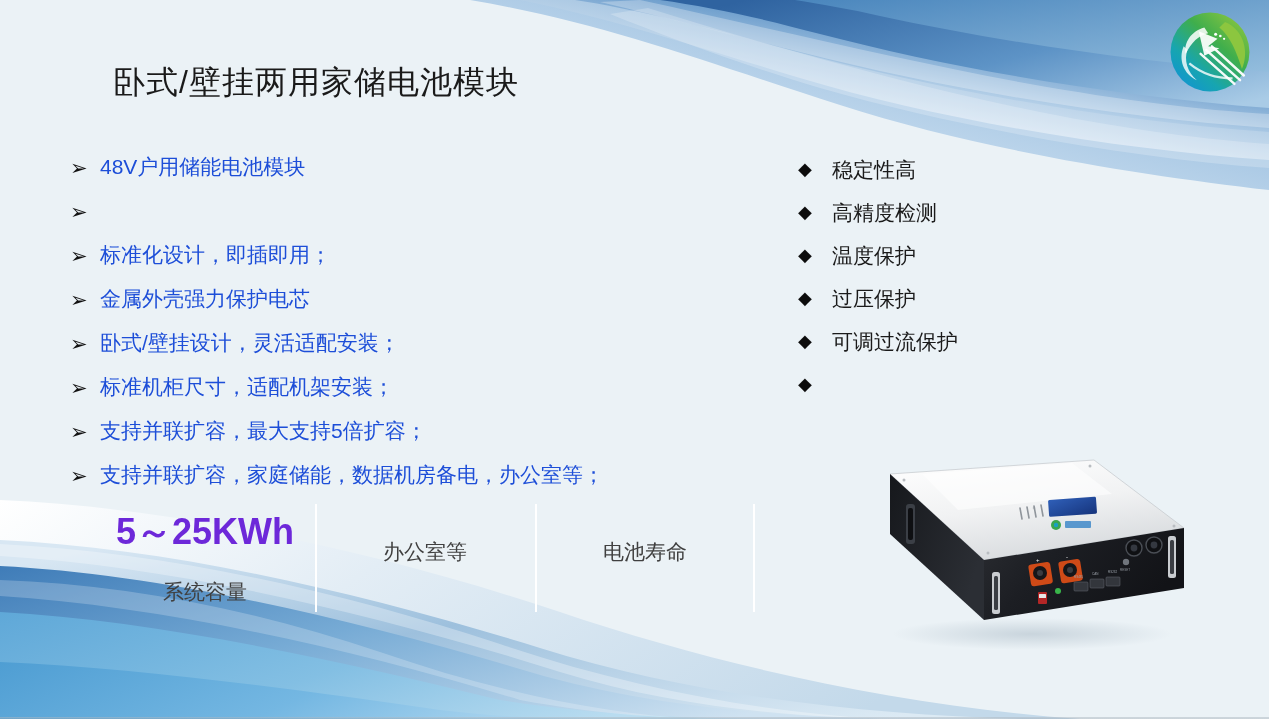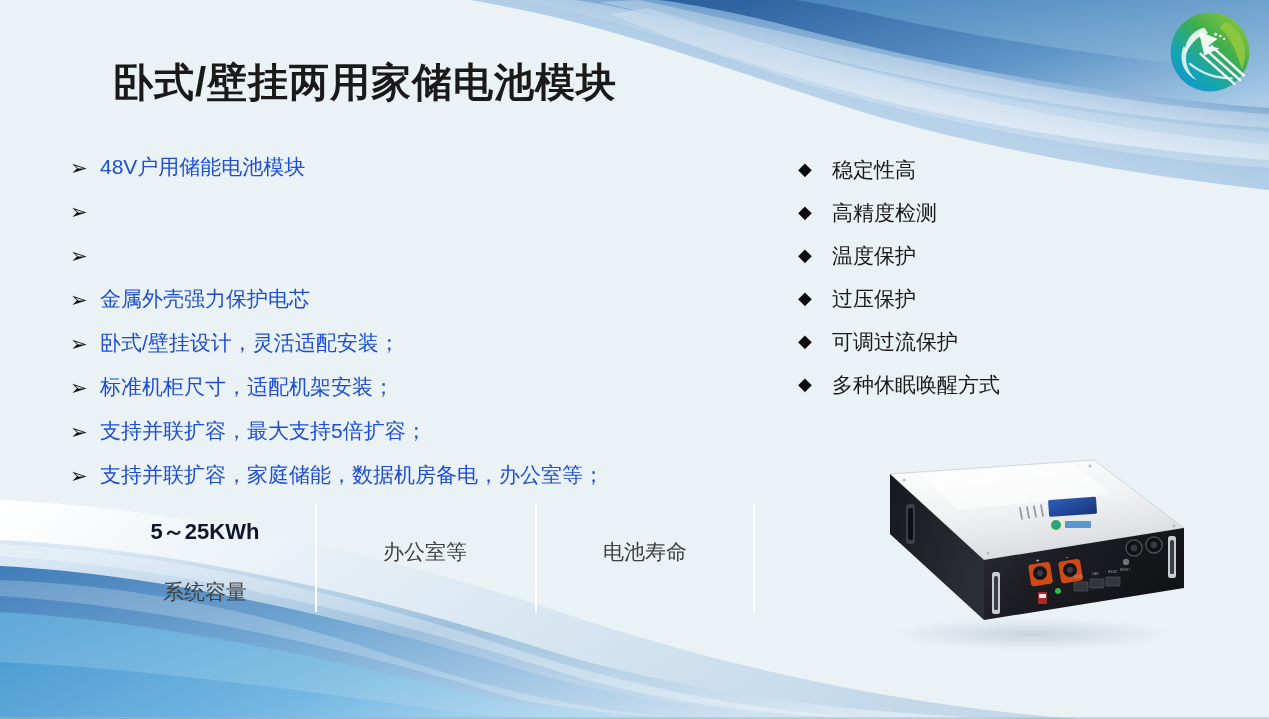--- a/index.html
+++ b/index.html
@@ -19,24 +19,23 @@
 
   
   #logo {
     position: absolute; left: 1163px; top: 5px;
     width: 94px; height: 94px;
   }
 
   
   #title {
     position: absolute; left: 113px; top: 57px;
-    font-size: 40px; line-height: 50px;
+    font-size: 32px; line-height: 50px;
     color: #1a1a1a; letter-spacing: 1px;
     white-space: nowrap;
-    font-weight: bold;
   }
 
   
   #left-list {
     position: absolute; left: 70px; top: 152px;
     width: 640px;
   }
   .bullet-row {
     display: flex; align-items: flex-start;
     height: 44px;
@@ -78,22 +77,22 @@
   }
   .stat-cell + .stat-cell::before {
     content: ""; position: absolute; left: 0; top: -8px;
     width: 2px; height: 108px; background: #ffffff;
   }
   #stats::after {
     content: ""; position: absolute; right: 0; top: -8px;
     width: 2px; height: 108px; background: #ffffff;
   }
   .stat-value {
-    font-size: 22px; font-weight: bold; line-height: 40px;
-    color: #0f172a; white-space: nowrap; letter-spacing: 0px;
+    font-size: 36px; font-weight: bold; line-height: 40px;
+    color: #6d28d9; white-space: nowrap; letter-spacing: 0px;
   }
   .stat-label {
     font-size: 21px; line-height: 30px; color: #404040;
     margin-top: 25px; white-space: nowrap;
   }
 
   
   #product { position: absolute; left: 862px; top: 452px; width: 330px; height: 200px; }
 
   
@@ -210,20 +209,21 @@
   <div id="left-list">
     <div class="bullet-row">
       <span class="bullet-mark">➢</span>
       <span class="bullet-text">48V户用储能电池模块</span>
     </div>
     <div class="bullet-row">
       <span class="bullet-mark">➢</span>
     </div>
     <div class="bullet-row">
       <span class="bullet-mark">➢</span>
+      <span class="bullet-text">标准化设计，即插即用；</span>
     </div>
     <div class="bullet-row">
       <span class="bullet-mark">➢</span>
       <span class="bullet-text">金属外壳强力保护电芯</span>
     </div>
     <div class="bullet-row">
       <span class="bullet-mark">➢</span>
       <span class="bullet-text">卧式/壁挂设计，灵活适配安装；</span>
     </div>
     <div class="bullet-row">
@@ -256,21 +256,20 @@
     <div class="d-row">
       <span class="d-mark">◆</span>
       <span class="d-text">过压保护</span>
     </div>
     <div class="d-row">
       <span class="d-mark">◆</span>
       <span class="d-text">可调过流保护</span>
     </div>
     <div class="d-row">
       <span class="d-mark">◆</span>
-      <span class="d-text">多种休眠唤醒方式</span>
     </div>
   </div>
 
   <div id="stats">
     <div class="stat-cell">
       <div class="stat-value">5～25KWh</div>
       <div class="stat-label">系统容量</div>
     </div>
     <div class="stat-cell">
       <div class="stat-label">办公室等</div>

